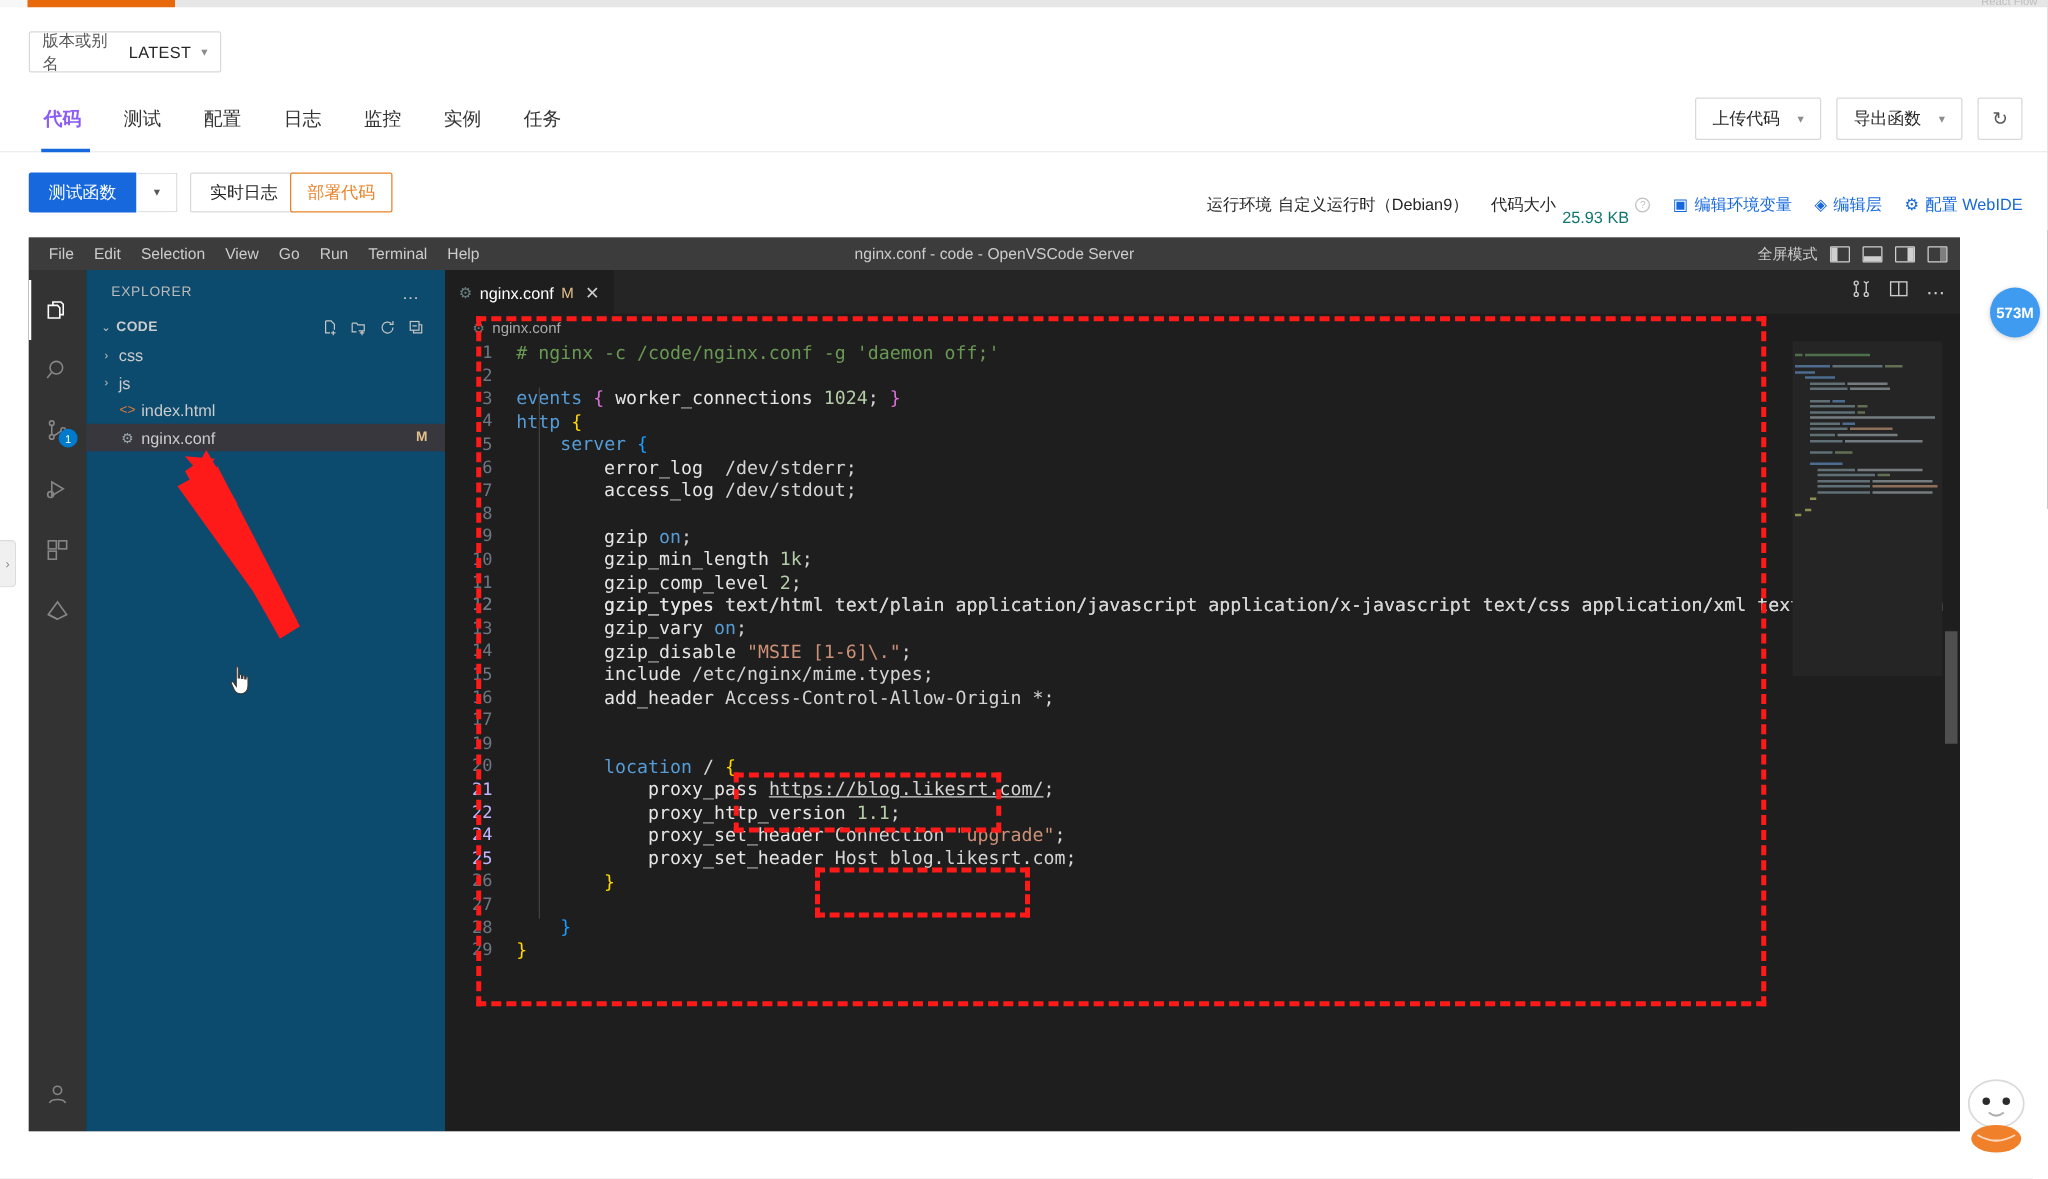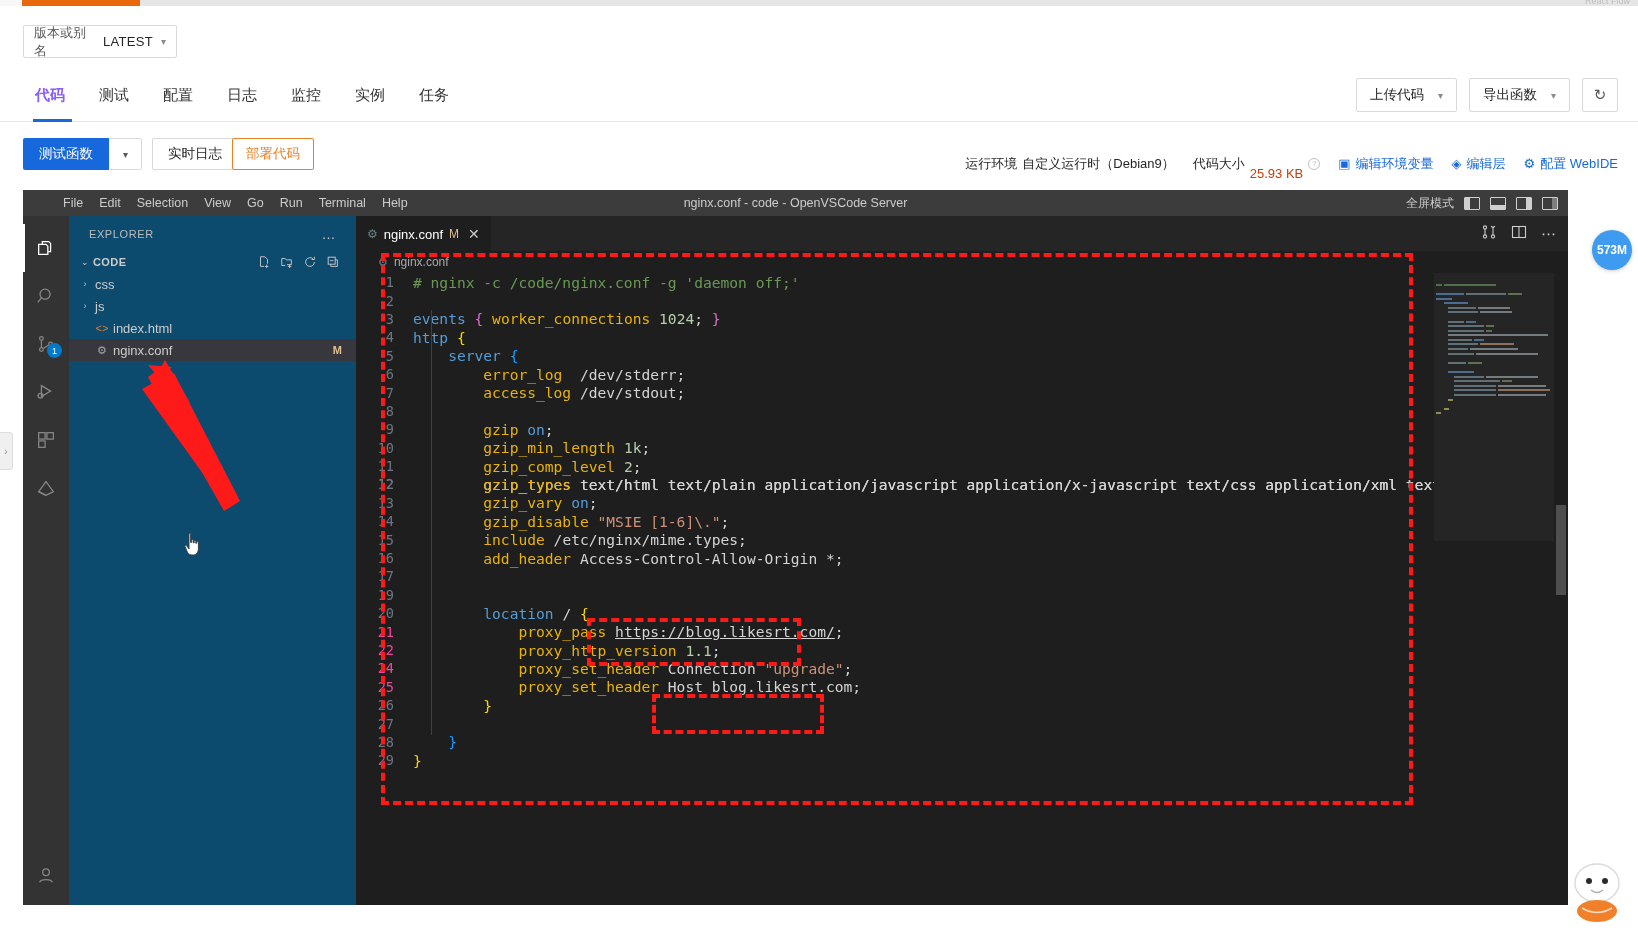--- a/index.html
+++ b/index.html
@@ -49,33 +49,33 @@
   .btn-plain{ position:absolute; left:152px; top:16px; height:32px; padding:0 15px;
     border:1px solid #d9d9d9; background:#fff; border-radius:2px; font-size:13.5px; color:#262626;
     display:flex; align-items:center; cursor:pointer;}
   .btn-warn{ position:absolute; left:232px; top:16px; height:32px; padding:0 13px;
     border:1px solid #e8832a; background:#fff; border-radius:2px; font-size:13.5px; color:#e8832a;
     display:flex; align-items:center; cursor:pointer;}
 
   .metarow{ position:absolute; right:20px; top:24px; display:flex; align-items:center; gap:0;
     font-size:13px; color:#262626; white-space:nowrap;}
   .metarow .seg{ margin-left:18px; display:flex; align-items:center; gap:5px;}
-  .metarow .dim{ color:#c2410c;margin-top:20px; }
+  .metarow .dim{ color:#0f766e;margin-top:20px; }
   .metarow .lnk{ color:#1668dc; cursor:pointer;}
   .metarow .ic{ color:#1668dc; font-size:13px; }
   .q{ display:inline-block; width:12px; height:12px; border:1px solid #bfbfbf; border-radius:50%;
       font-size:8px; line-height:10px; text-align:center; color:#bfbfbf; }
   .bubble{ position:absolute; right:6px; top:108px; width:40px; height:40px; border-radius:50%;
     background:#3f9bf0; color:#fff; font-size:12px; font-weight:bold; display:flex;
     align-items:center; justify-content:center; box-shadow:0 1px 4px rgba(0,0,0,.2); cursor:pointer;}
 
   
   .vsc{ position:absolute; left:23px; top:190px; width:1545px; height:715px; background:#1e1e1e; overflow:hidden;}
   .vsc-title{ height:26px; background:#3c3c3c; display:flex; align-items:center; position:relative;
-    color:#cccccc; font-size:12.5px;padding-left:24px; }
+    color:#cccccc; font-size:12.5px; }
   .menu{ display:flex; gap:0; padding-left:8px;}
   .menu div{ padding:2px 8px; cursor:pointer; }
   .vsc-title .center{ position:absolute; left:0; right:0; text-align:center; font-size:12.5px;
      color:#cccccc; pointer-events:none;}
   .vsc-title .right{ margin-left:auto; display:flex; align-items:center; gap:10px; padding-right:10px; z-index:2;}
   .vsc-title .right .lay{ width:16px; height:13px; border:1px solid #cfcfcf; border-radius:1px; position:relative; cursor:pointer;}
   .lay.l::before{ content:""; position:absolute; left:0; top:0; bottom:0; width:5px; background:#cfcfcf;}
   .lay.b::before{ content:""; position:absolute; left:0; right:0; bottom:0; height:4px; background:#cfcfcf;}
   .lay.r::before{ content:""; position:absolute; right:0; top:0; bottom:0; width:5px; background:#cfcfcf;}
   .lay.g::before{ content:""; position:absolute; right:0; top:0; bottom:0; width:5px; background:#cfcfcf; opacity:.45;}
@@ -121,24 +121,24 @@
 
   .breadcrumb{ height:22px; display:flex; align-items:center; gap:6px; padding-left:22px;
      color:#a9a9a9; font-size:12px;}
   .breadcrumb .gear{ color:#6d8086; font-size:11px;}
 
   .code{ position:absolute; left:0; right:0; top:57px; bottom:0; overflow:hidden; }
   .cl{ height:18.4px; display:flex; align-items:center; font-family:"DejaVu Sans Mono", monospace;
      font-size:14.6px; white-space:pre; }
   .ln{ width:38px; text-align:right; color:#6e7681; font-size:13.6px; padding-right:0;
      font-family:"DejaVu Sans Mono", monospace; flex:none;}
-  .ln.cur{ color:#ec4899;text-align:right; }
+  .ln.cur{ color:#c4b5fd;text-align:right; }
   .ctext{ padding-left:19px; color:#d4d4d4; }
   .cmt{ color:#6a9955;} .kw{ color:#569cd6;} .str{ color:#ce9178;} .num{ color:#b5cea8;}
-  .var{ color:#eab308;} .brc{ color:#ffd700;} .brc2{ color:#da70d6;}
+  .var{ color:#e5e5e5;} .brc{ color:#ffd700;} .brc2{ color:#da70d6;}
   .brc3{ color:#179fff;} .ul{ text-decoration:underline; }
 
   .indent{ position:absolute; width:1px; background:#404040; }
   .indent.act{ background:#707070; }
 
   .minimap{ position:absolute; right:14px; top:57px; width:120px; bottom:0; background:#1e1e1e; }
   .mm-line{ height:3px; margin-bottom:1.6px; }
   .mm-seg{ display:inline-block; height:2px; margin-right:2px; vertical-align:middle;}
   .mm-slider{ position:absolute; right:0; top:0; width:120px; height:268px; background:rgba(255,255,255,.035);}
   .scroll-right{ position:absolute; right:0; top:57px; width:14px; bottom:0; background:#1e1e1e;}

